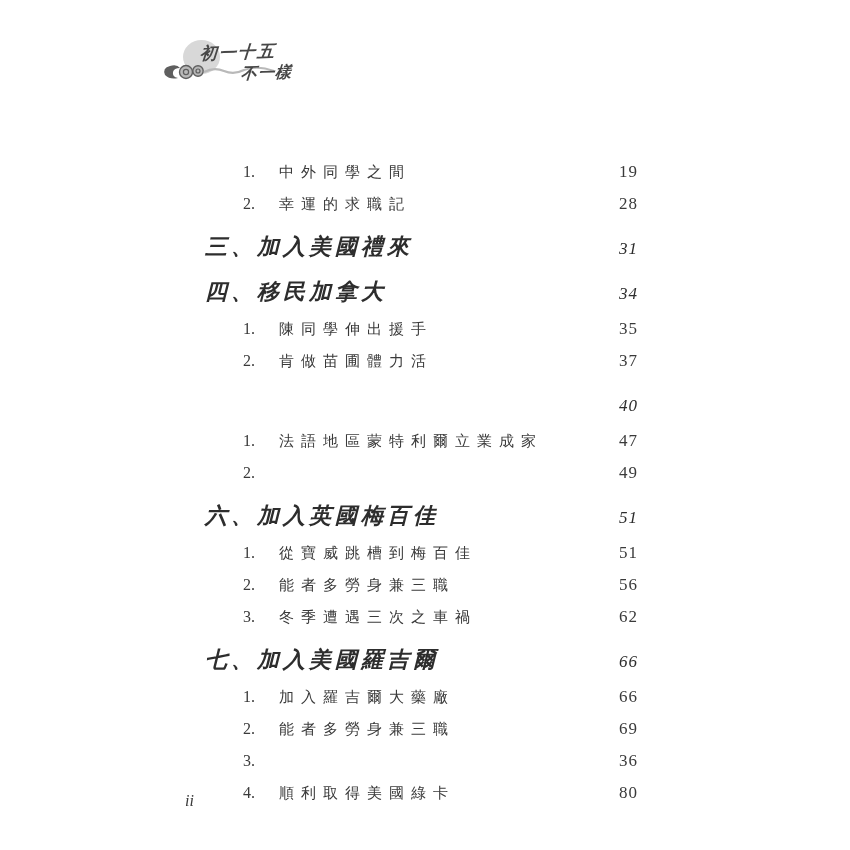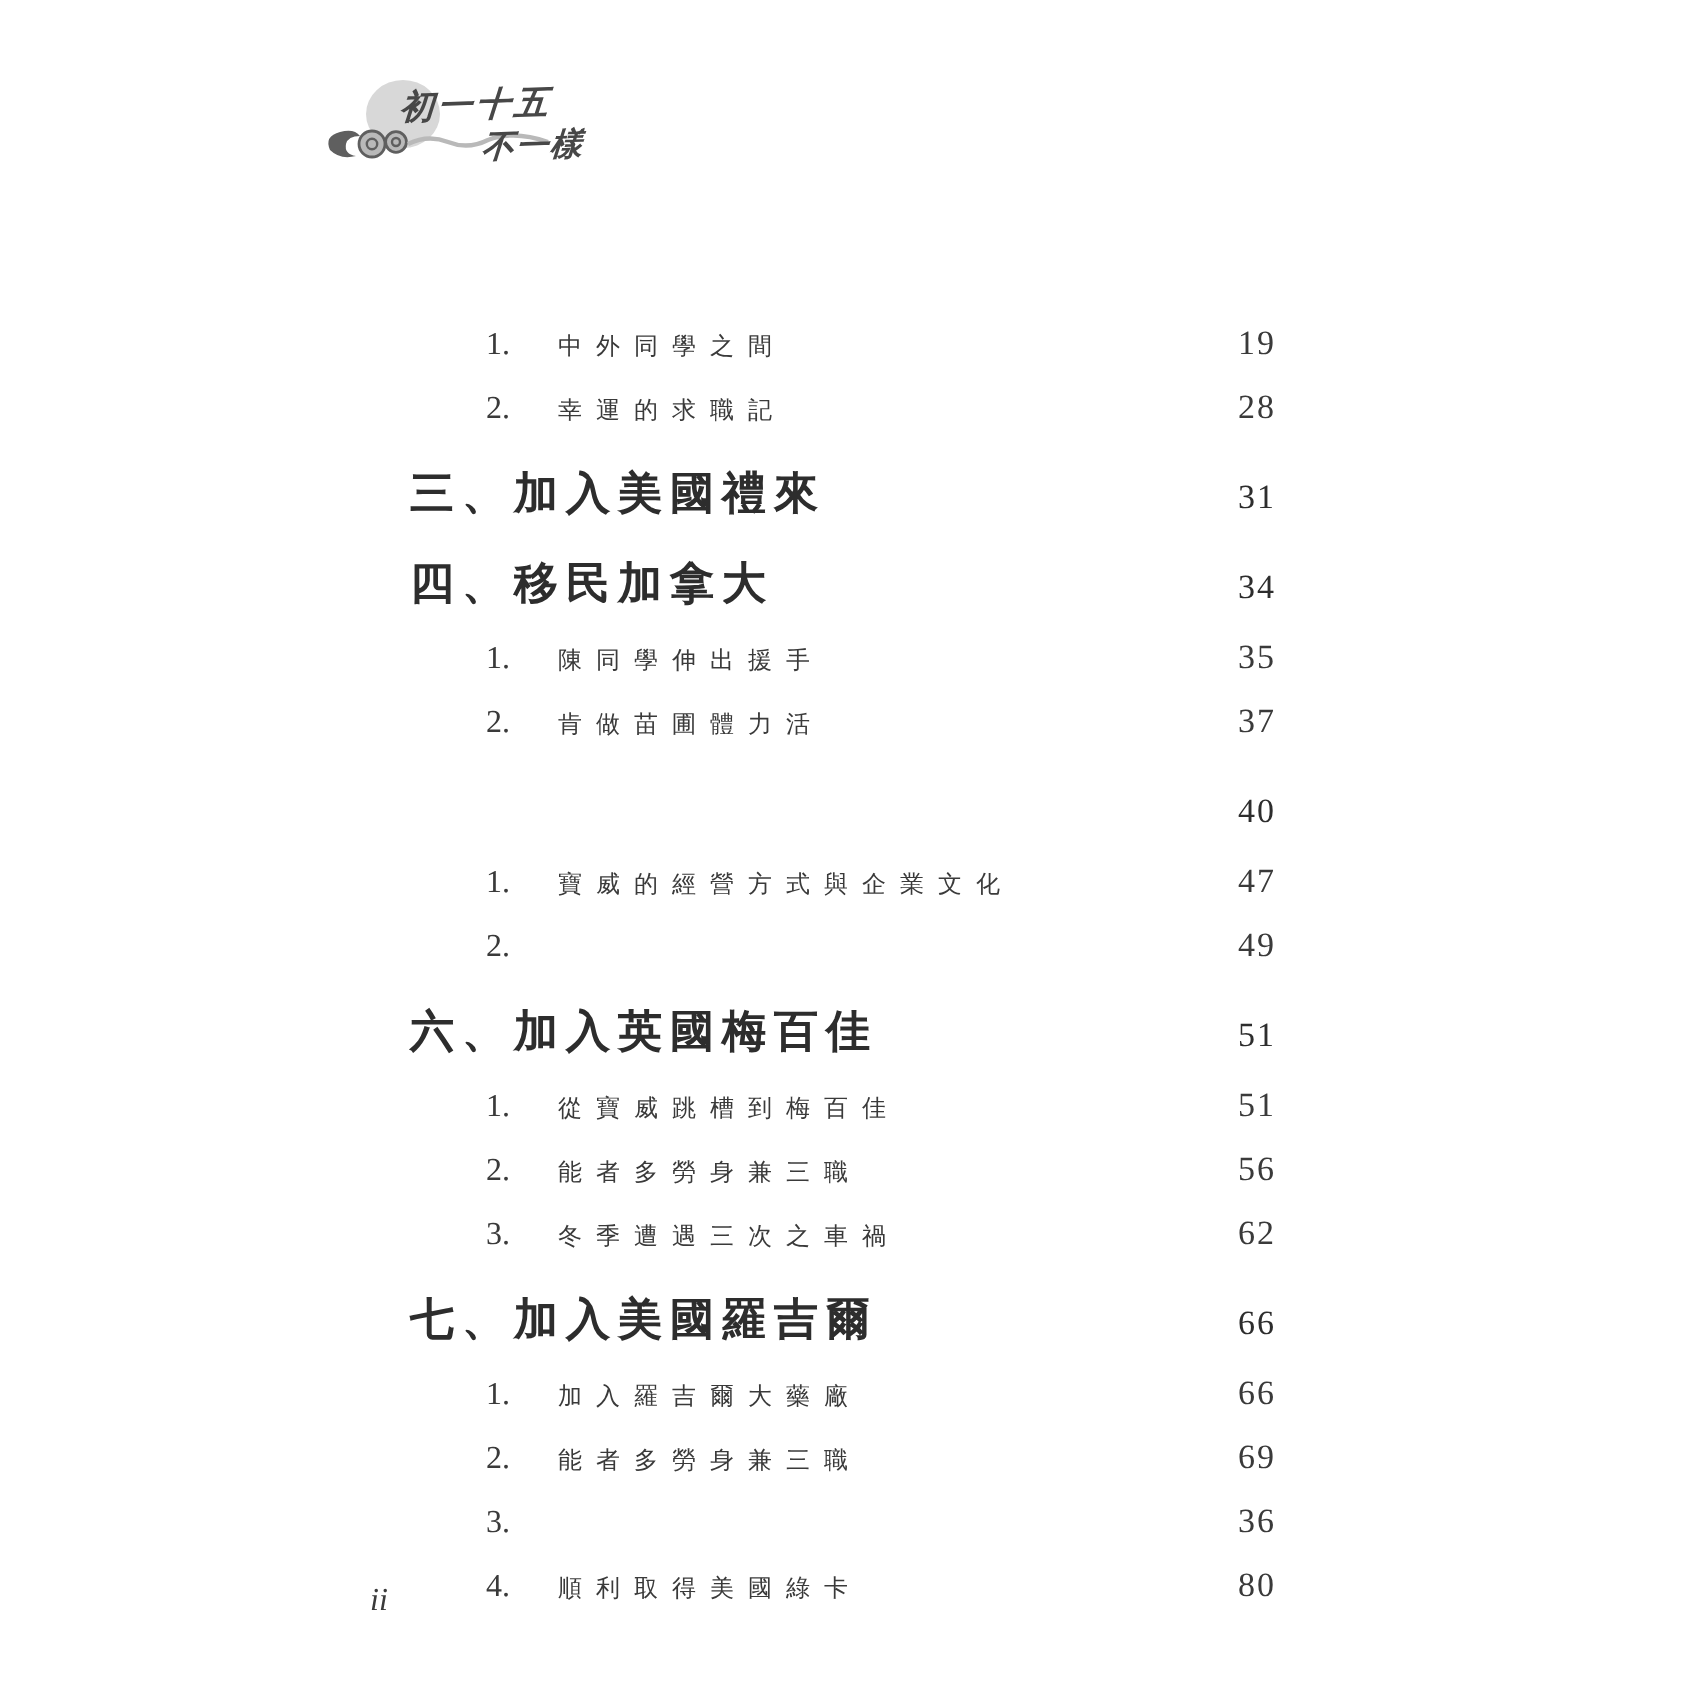--- a/index.html
+++ b/index.html
@@ -29,32 +29,32 @@
     transform: skewX(-6deg) rotate(-2deg); }
   .logo-line2 { left: 241px; top: 63px; font-size: 16px; letter-spacing: 1px;
     transform: skewX(-6deg) rotate(-2deg); }
 
   
   .toc { position: absolute; left: 205px; top: 136px; width: 433px; }
   .toc-row { display: flex; align-items: baseline; height: 22px;
     color: var(--ink, #3a3a3a); white-space: nowrap; }
   .toc-row.m-first { margin-top: 0; }
   .toc-row.m-sub   { margin-top: 10px; }
-  .toc-row.m-ch    { margin-top: 23px; }
+  .toc-row.m-ch    { margin-top: 23px; font-style: italic; }
   .toc-row.m-afch  { margin-top: 13px; }
 
   .toc-row.chapter .title {
     font-size: 22px; font-weight: bold; letter-spacing: 4px;
     color: var(--chapter-ink, #2f2f2f);
   }
   .toc-row.sub { padding-left: 38px; }
   .toc-row.sub .num {
     display: inline-block; width: 36px; font-size: 16px; color: var(--ink, #3a3a3a);
   }
-  .toc-row.sub .title { font-size: 12px; letter-spacing: 7px; }
+  .toc-row.sub .title { font-size: 15px; letter-spacing: 7px; }
   .toc-row .page-num { margin-left: auto; font-size: 17px; letter-spacing: 1px; margin-top: 26px; }
   .toc-row.chapter .page-num { color: var(--chapter-ink, #2f2f2f); }
 
   
   .folio {
     position: absolute; left: 185px; top: 792px;
     font-size: 16px; font-style: italic; color: var(--ink, #3a3a3a);
   }
 </style>
 </head>
@@ -103,21 +103,21 @@
       <div class="toc-row sub m-sub">
         <span class="num">2.</span>
         <span class="title">肯做苗圃體力活</span>
         <span class="page-num">37</span>
       </div>
       <div class="toc-row chapter m-ch">
         <span class="page-num">40</span>
       </div>
       <div class="toc-row sub m-afch">
         <span class="num">1.</span>
-        <span class="title">寶威的經營方式與企業文化</span>
+        <span class="title">法語地區蒙特利爾立業成家</span>
         <span class="page-num">47</span>
       </div>
       <div class="toc-row sub m-sub">
         <span class="num">2.</span>
         <span class="page-num">49</span>
       </div>
       <div class="toc-row chapter m-ch">
         <span class="title">六、加入英國梅百佳</span>
         <span class="page-num">51</span>
       </div>

